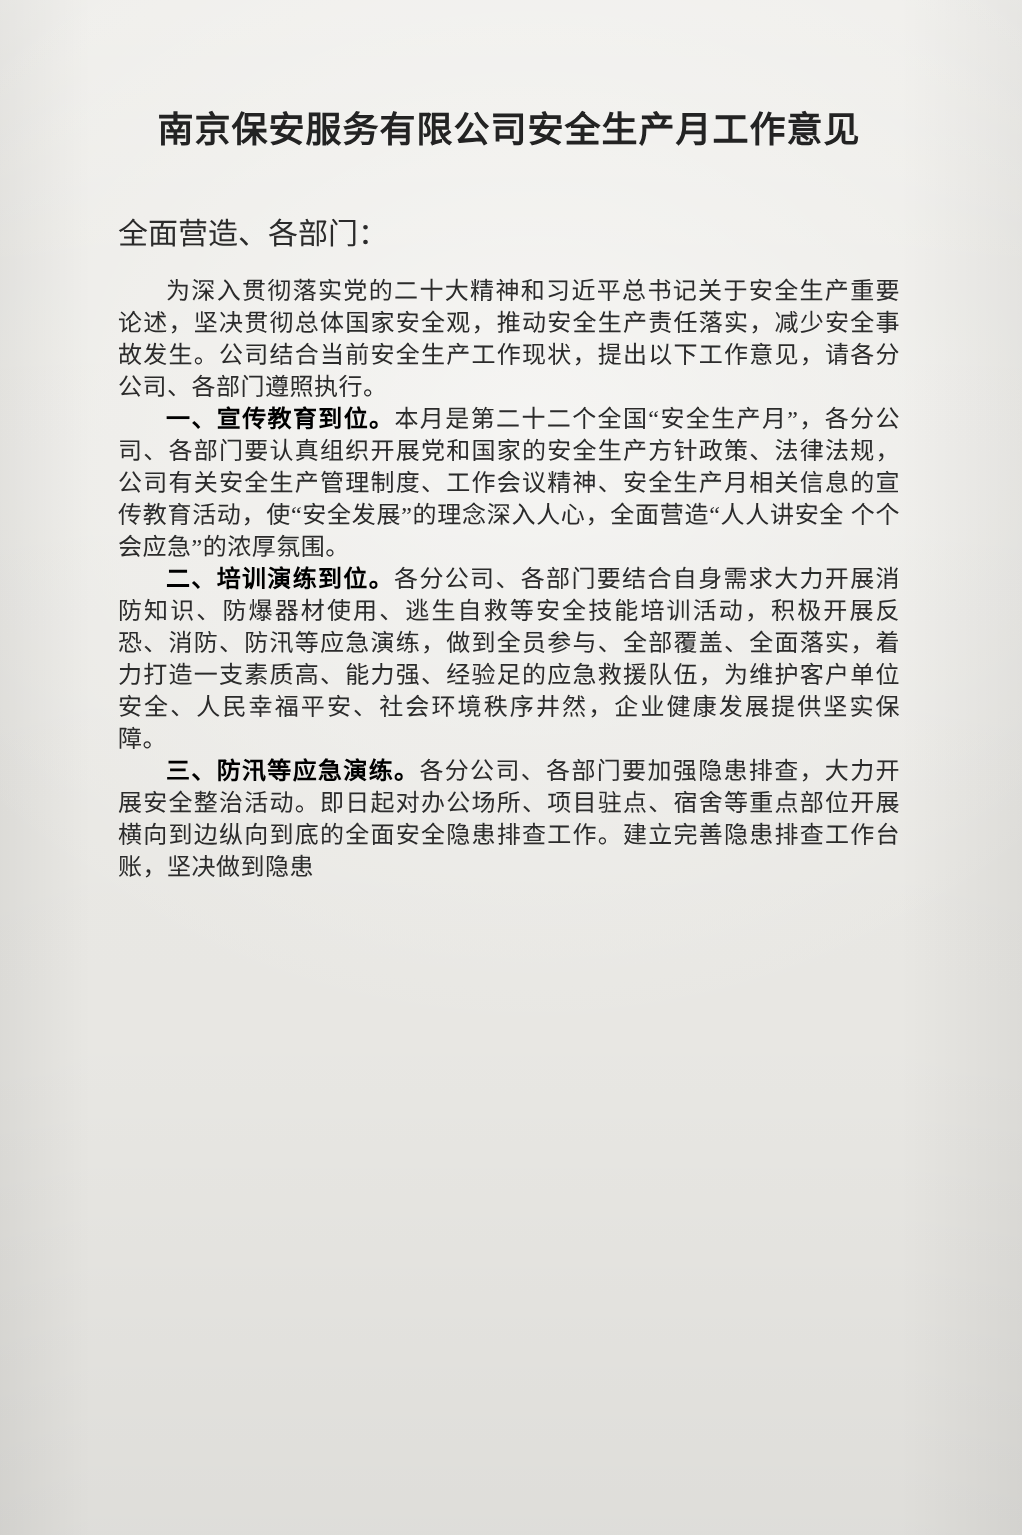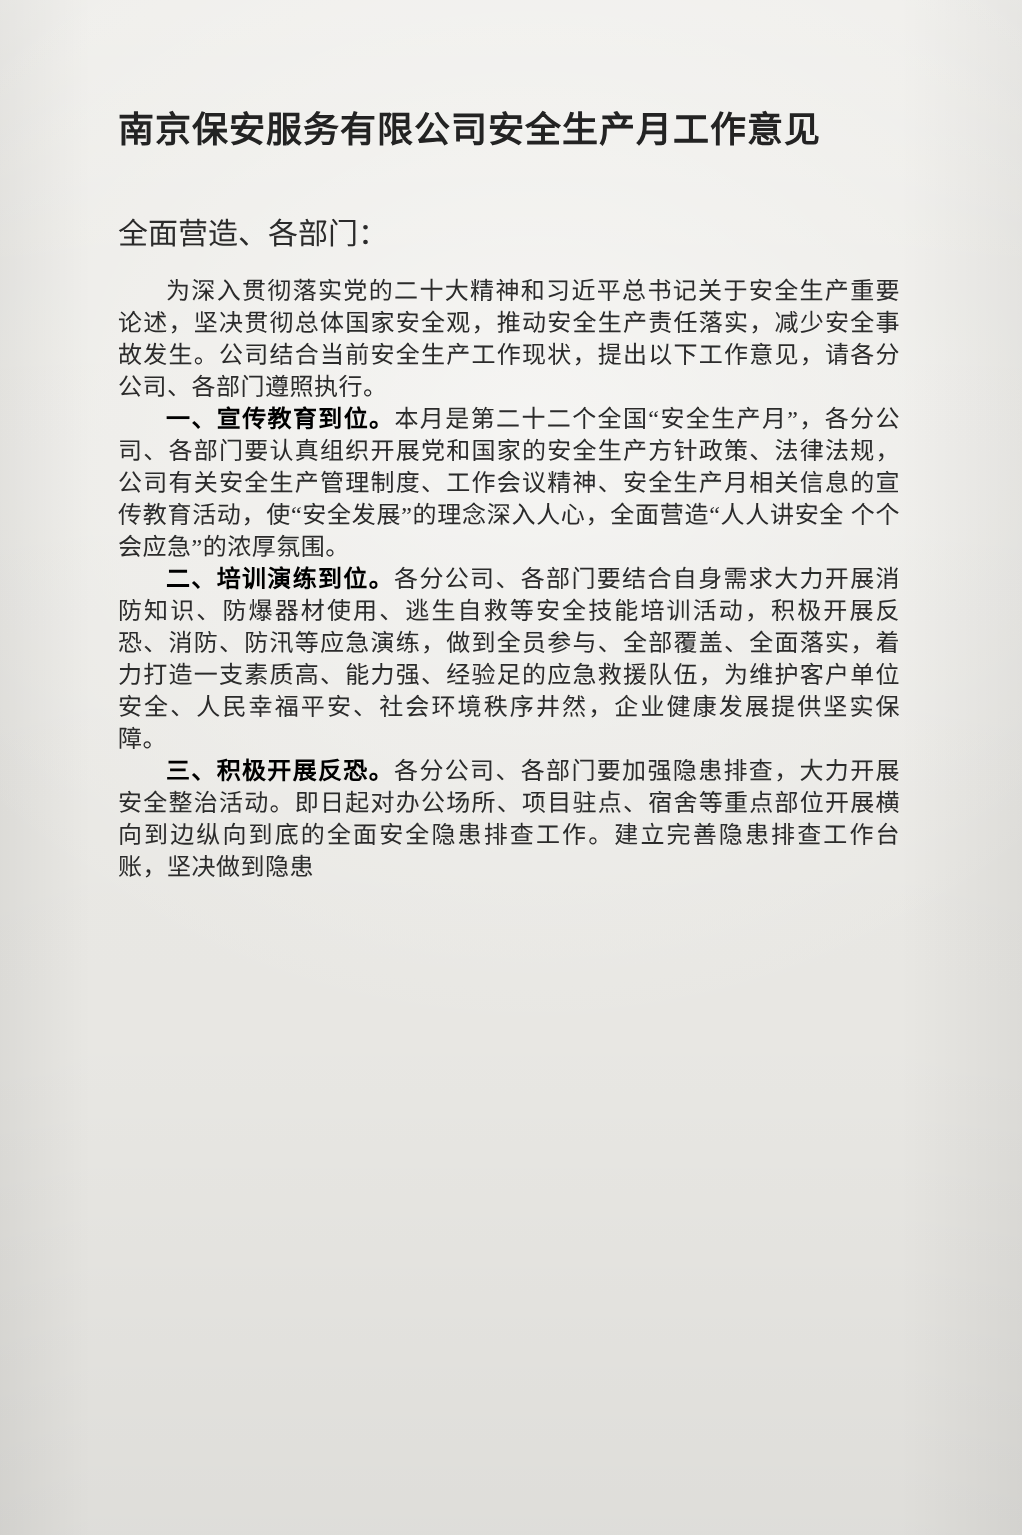--- a/index.html
+++ b/index.html
@@ -33,20 +33,21 @@
     left: 118px;
     top: 102px;
     width: 782px;
   }
   .title {
     font-family: "Liberation Sans", "DejaVu Sans", sans-serif;
     font-weight: 700;
     font-size: 36px;
     line-height: 56px;
     letter-spacing: 1px;
+    text-align: center;
     color: #232323;
     margin: 0 0 50px 0;
   }
   .salutation {
     font-size: 30px;
     line-height: 52px;
     margin: 0 0 15px 0;
   }
   .para {
     font-size: 24px;
@@ -72,16 +73,16 @@
     <h1 class="title">南京保安服务有限公司安全生产月工作意见</h1>
 
     <p class="salutation">全面营造、各部门：</p>
 
     <p class="para"><span class="lead"></span><span>为深入贯彻落实党的二十大精神和习近平总书记关于安全生产重要论述，坚决贯彻总体国家安全观，推动安全生产责任落实，减少安全事故发生。公司结合当前安全生产工作现状，提出以下工作意见，请各分公司、各部门遵照执行。</span></p>
 
     <p class="para"><span class="lead">一、宣传教育到位。</span><span>本月是第二十二个全国“安全生产月”，各分公司、各部门要认真组织开展党和国家的安全生产方针政策、法律法规，公司有关安全生产管理制度、工作会议精神、安全生产月相关信息的宣传教育活动，使“安全发展”的理念深入人心，全面营造“人人讲安全 个个会应急”的浓厚氛围。</span></p>
 
     <p class="para"><span class="lead">二、培训演练到位。</span><span>各分公司、各部门要结合自身需求大力开展消防知识、防爆器材使用、逃生自救等安全技能培训活动，积极开展反恐、消防、防汛等应急演练，做到全员参与、全部覆盖、全面落实，着力打造一支素质高、能力强、经验足的应急救援队伍，为维护客户单位安全、人民幸福平安、社会环境秩序井然，企业健康发展提供坚实保障。</span></p>
 
-    <p class="para"><span class="lead">三、积极开展反恐。</span><span>各分公司、各部门要加强隐患排查，大力开展安全整治活动。即日起对办公场所、项目驻点、宿舍等重点部位开展横向到边纵向到底的全面安全隐患排查工作。建立完善隐患排查工作台账，坚决做到隐患</span></p>
+    <p class="para"><span class="lead">三、防汛等应急演练。</span><span>各分公司、各部门要加强隐患排查，大力开展安全整治活动。即日起对办公场所、项目驻点、宿舍等重点部位开展横向到边纵向到底的全面安全隐患排查工作。建立完善隐患排查工作台账，坚决做到隐患</span></p>
 
   </div>
 </div>
 
 </body></html>

